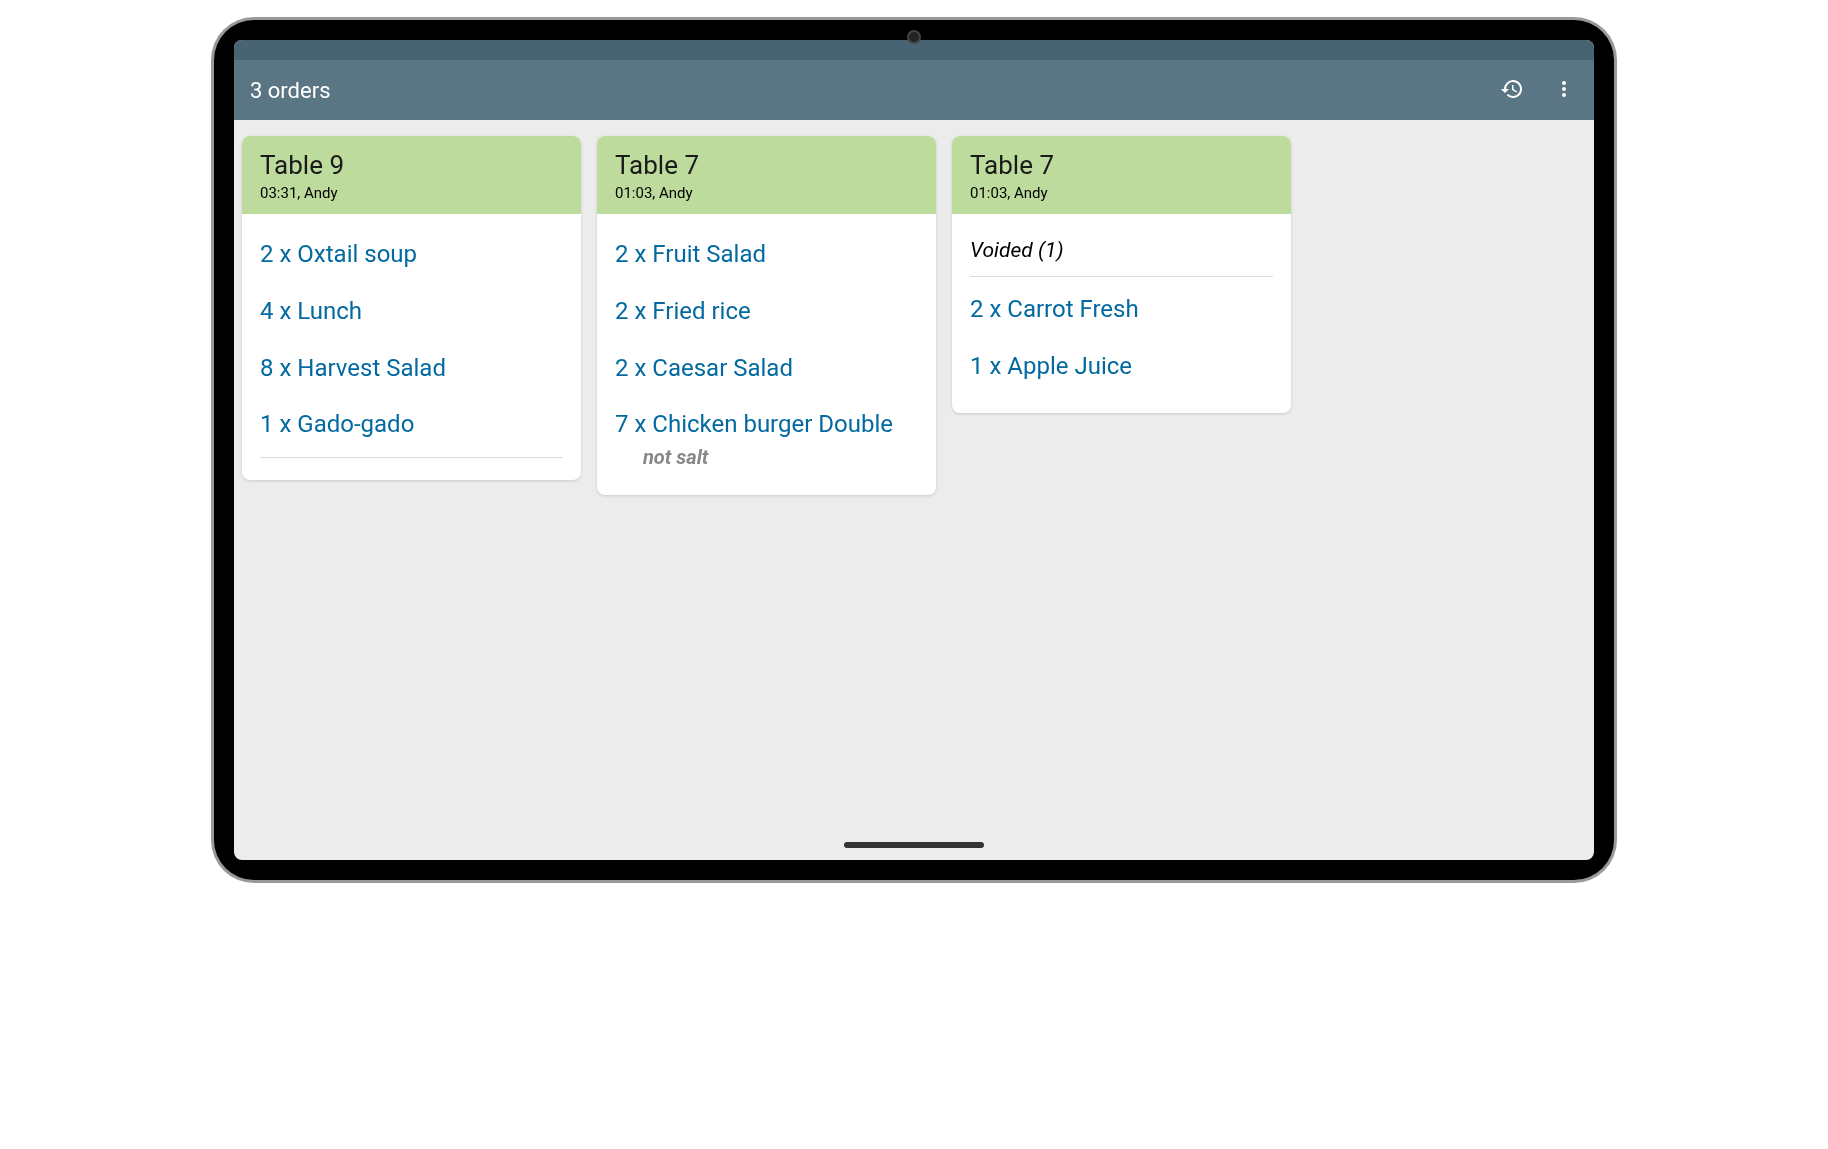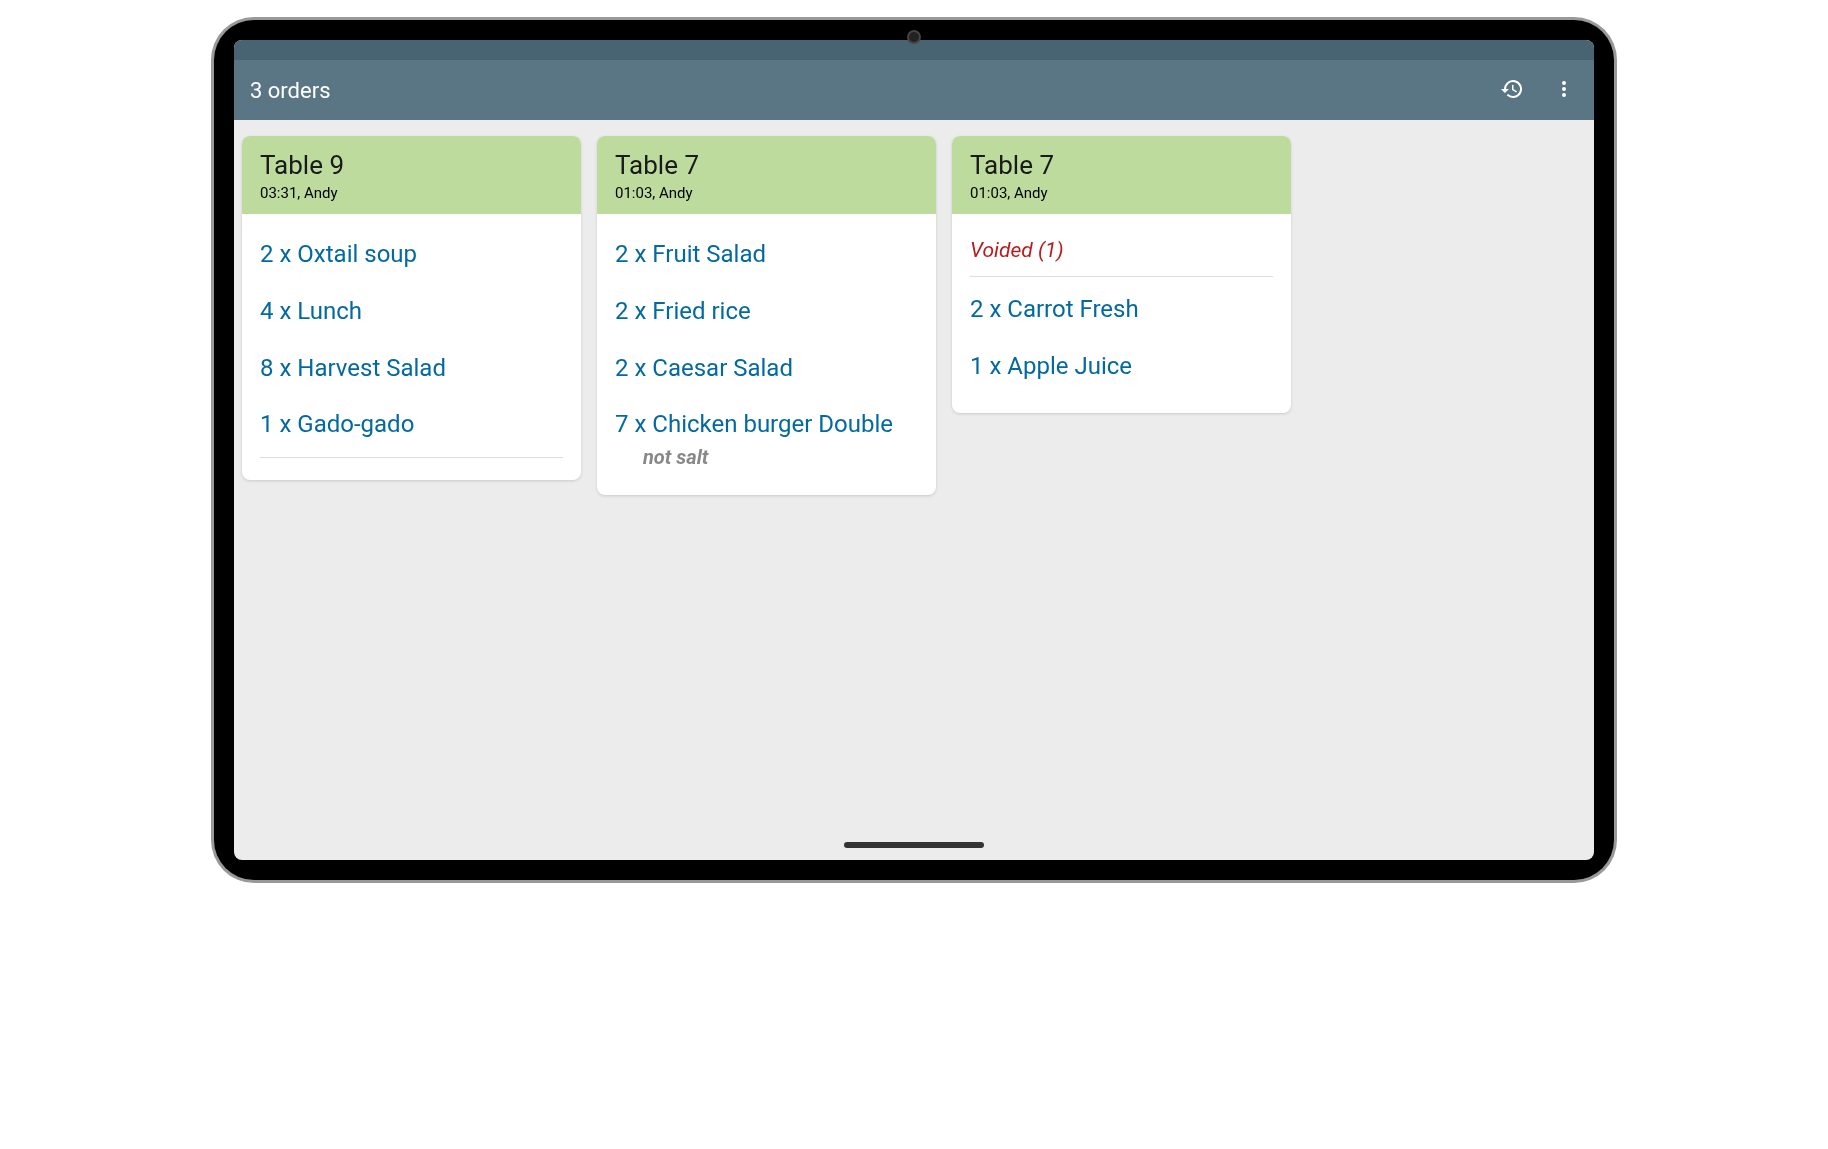--- a/index.html
+++ b/index.html
@@ -156,21 +156,21 @@
     
     .order-note {
       font-size: 21px;
       color: #888;
       font-style: italic;
       padding: 8px 0 2px;
     }
     
     .voided-header {
       font-size: 21px;
-      color: #b91c1c;
+      color: #000000;
       font-style: italic;
       padding: 12px 0 10px;
     }
     
     .voided-item {
       font-size: 21px;
       color: #999;
       text-decoration: line-through;
       padding: 12px 0;
     }

